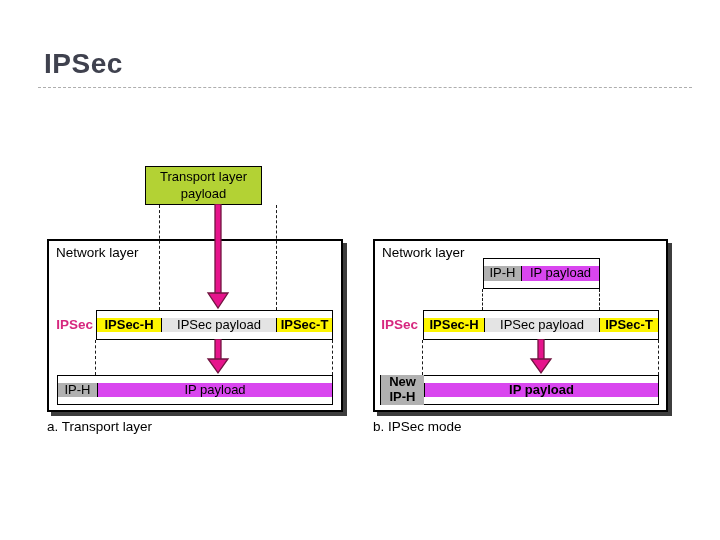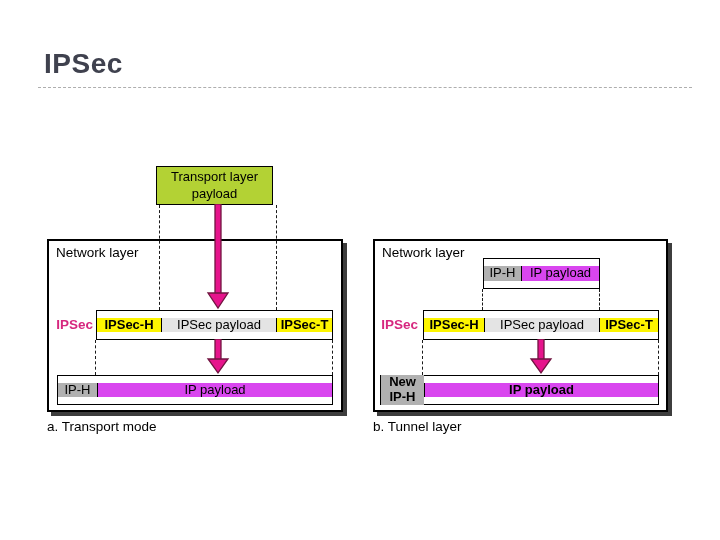--- a/index.html
+++ b/index.html
@@ -75,21 +75,21 @@
 
   <div class="layer-box" style="left:47px;top:239px;width:296px;height:173px;">
     <span class="layer-label">Network layer</span>
   </div>
 
   <div class="vdash" style="left:159px;top:205px;height:105px;"></div>
   <div class="vdash" style="left:276px;top:205px;height:105px;"></div>
   <div class="vdash" style="left:95px;top:340px;height:35px;"></div>
   <div class="vdash" style="left:332px;top:340px;height:35px;"></div>
 
-  <div class="green-box" style="left:156px;top:166px;width:117px;height:39px;">Transport layer payload</div>
+  <div class="green-box" style="left:145px;top:166px;width:117px;height:39px;">Transport layer payload</div>
 
   <span class="ipsec-label" style="left:53px;top:317px;width:40px;">IPSec</span>
   <div class="row" style="left:96px;top:310px;width:237px;height:30px;">
     <div class="cell c-yellow" style="width:64px;">IPSec-H</div>
     <div class="cell c-lgray" style="width:115px;">IPSec payload</div>
     <div class="cell c-yellow grow">IPSec-T</div>
   </div>
 
   <div class="row" style="left:57px;top:375px;width:276px;height:30px;">
     <div class="cell c-gray" style="width:39px;">IP-H</div>
@@ -98,21 +98,21 @@
 
   <svg class="arrow" style="left:206px;top:204px;" width="24" height="106" viewBox="0 0 24 106">
     <rect x="9" y="0" width="6" height="90" fill="#e6148c" stroke="#701540" stroke-width="1.3"></rect>
     <polygon points="2,89 22,89 12,104" fill="#e6148c" stroke="#701540" stroke-width="1.3"></polygon>
   </svg>
   <svg class="arrow" style="left:206px;top:339px;" width="24" height="36" viewBox="0 0 24 36">
     <rect x="9" y="0" width="6" height="21" fill="#e6148c" stroke="#701540" stroke-width="1.3"></rect>
     <polygon points="2,20 22,20 12,34" fill="#e6148c" stroke="#701540" stroke-width="1.3"></polygon>
   </svg>
 
-  <div class="caption" style="left:47px;top:419px;">a. Transport mode</div>
+  <div class="caption" style="left:47px;top:419px;">a. Transport layer</div>
 
   <div class="layer-box" style="left:373px;top:239px;width:295px;height:173px;">
     <span class="layer-label">Network layer</span>
   </div>
 
   <div class="vdash" style="left:482px;top:289px;height:21px;"></div>
   <div class="vdash" style="left:599px;top:289px;height:21px;"></div>
   <div class="vdash" style="left:422px;top:340px;height:35px;"></div>
   <div class="vdash" style="left:658px;top:340px;height:35px;"></div>
 
@@ -131,18 +131,18 @@
   <div class="row" style="left:380px;top:375px;width:279px;height:30px;font-weight:bold;">
     <div class="cell c-gray" style="width:43px;padding:0 4px;">New IP-H</div>
     <div class="cell c-blue grow">IP payload</div>
   </div>
 
   <svg class="arrow" style="left:529px;top:339px;" width="24" height="36" viewBox="0 0 24 36">
     <rect x="9" y="0" width="6" height="21" fill="#e6148c" stroke="#701540" stroke-width="1.3"></rect>
     <polygon points="2,20 22,20 12,34" fill="#e6148c" stroke="#701540" stroke-width="1.3"></polygon>
   </svg>
 
-  <div class="caption" style="left:373px;top:419px;">b. Tunnel layer</div>
+  <div class="caption" style="left:373px;top:419px;">b. IPSec mode</div>
 
   <div class="h-rule rule-bottom"></div>
   <div class="play-triangle"></div>
 
 </div>
 
 </body></html>

